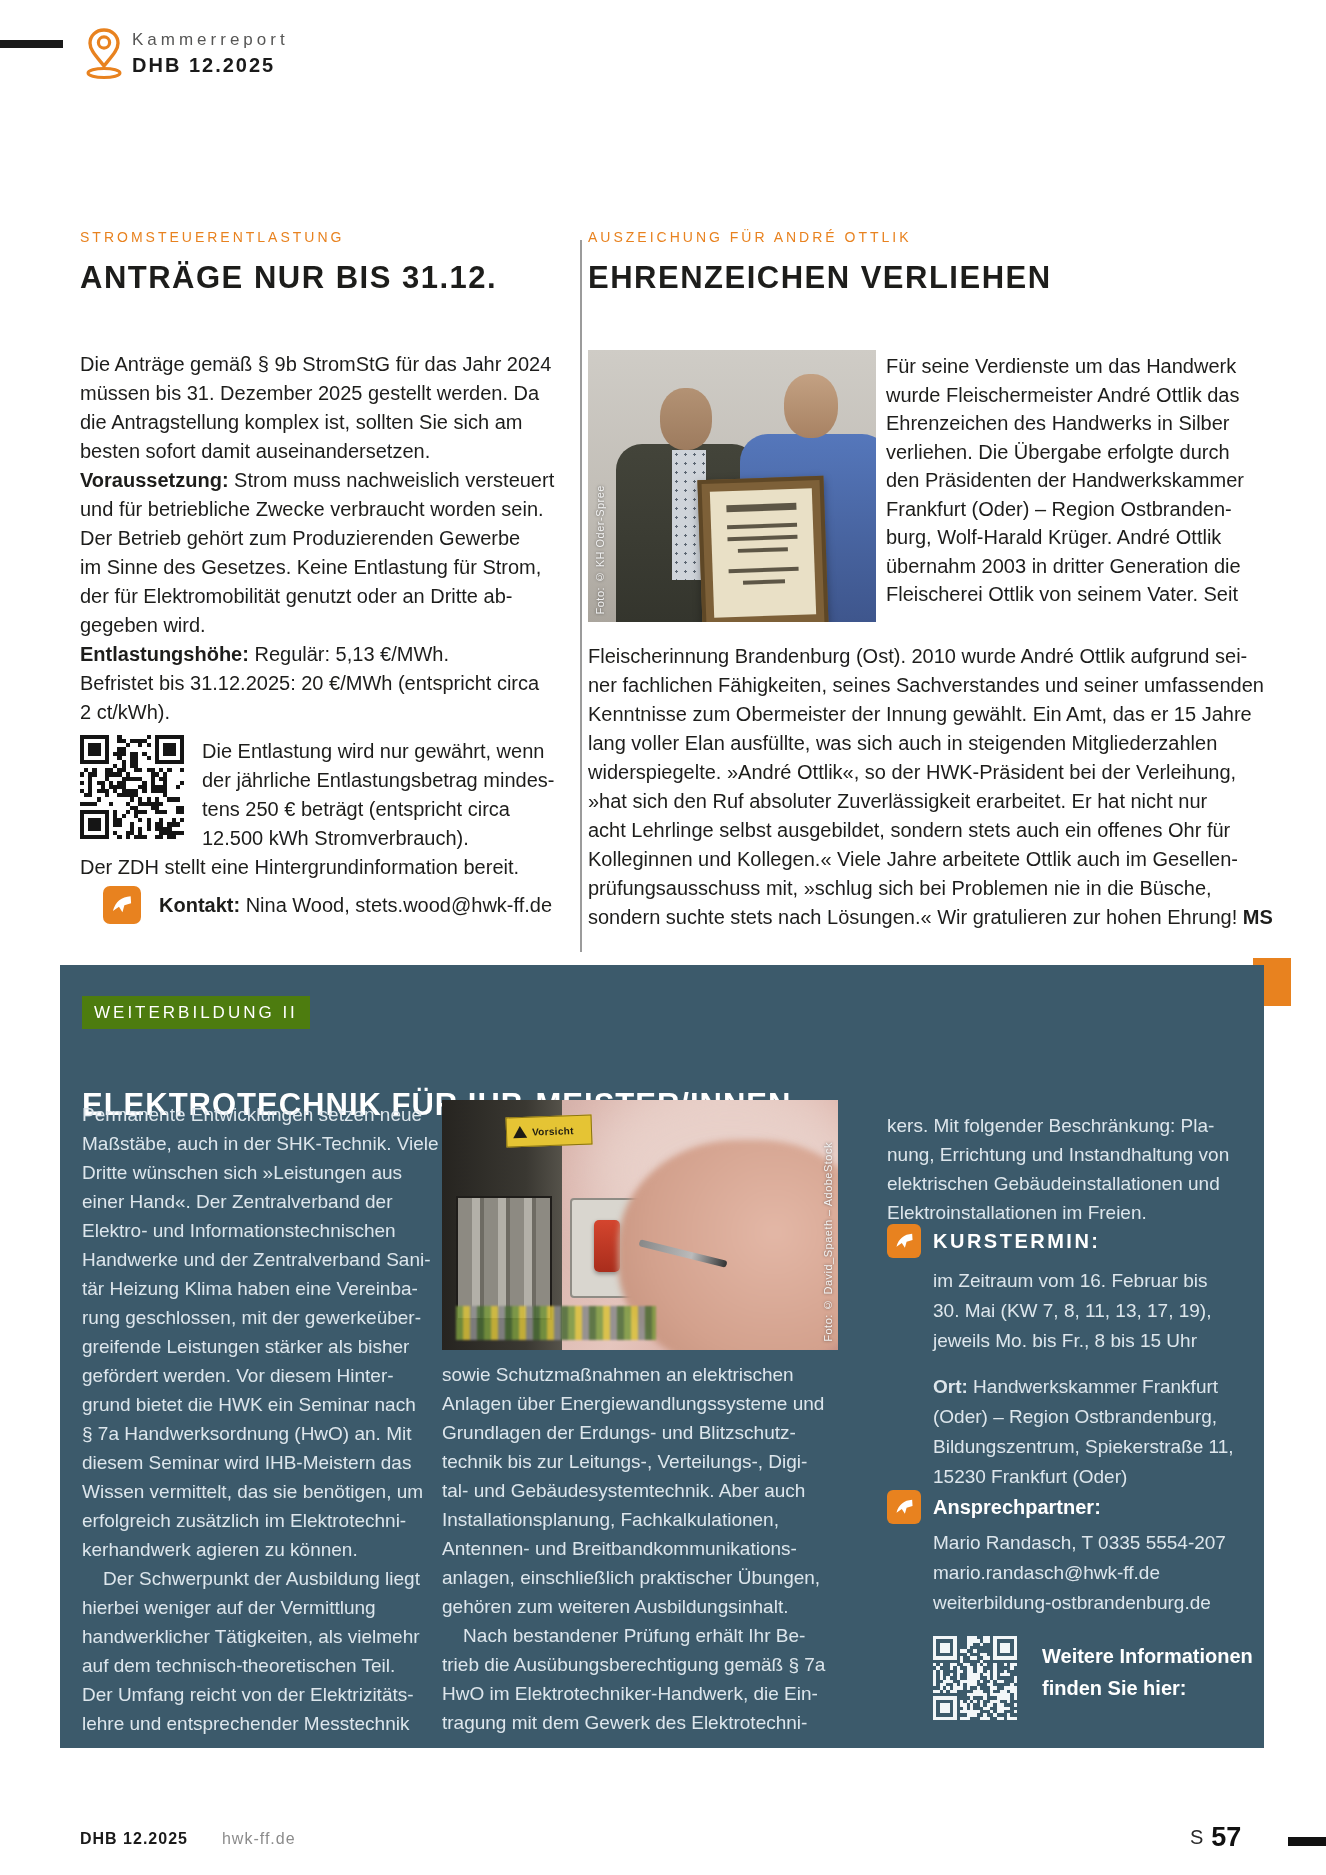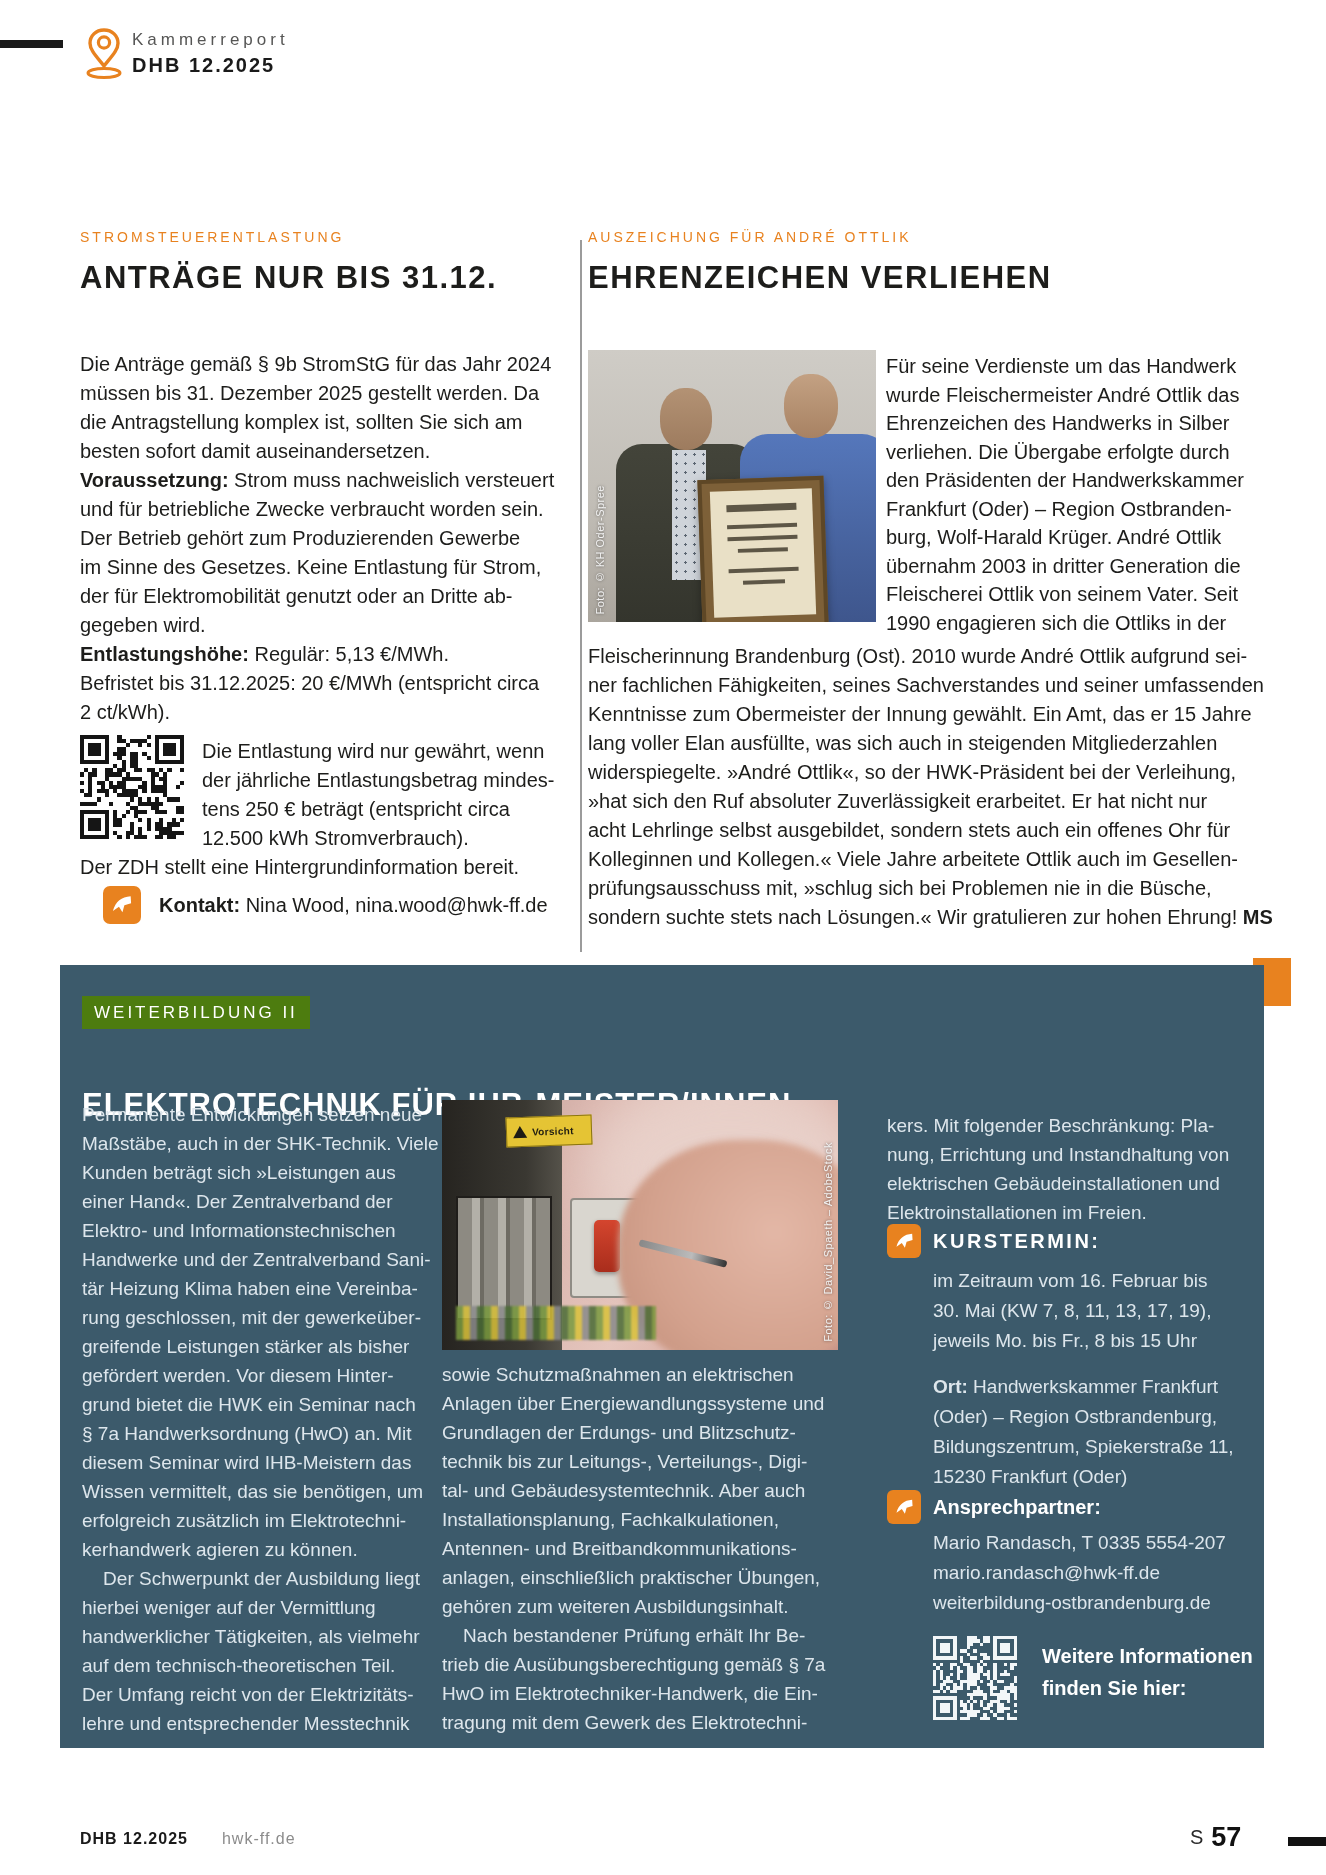--- a/index.html
+++ b/index.html
@@ -427,21 +427,21 @@
       <div class="ln"><span>Der ZDH stellt eine Hintergrundinformation bereit.</span></div>
     </div>
 
   <div class="abs contact-row" style="left:103px;top:886px;">
     <span class="link-icon">
       <svg viewBox="0 0 24 24">
           <path d="M20 4 C11.5 4.6 6 9 3.6 17.5 L9.2 13.6 L12.4 18.6 L14.2 12.2 L20.4 10.4 Z"></path>
         </svg>
     </span>
     <span class="body-lines">
-        <div class="ln"><strong>Kontakt:</strong><span> Nina Wood, nina.wood@hwk-ff.de</span></div>
+        <div class="ln"><strong>Kontakt:</strong><span> Nina Wood, stets.wood@hwk-ff.de</span></div>
       </span>
   </div>
 
   <div class="abs divider"></div>
 
   <div class="abs kicker" style="left:588px;top:229px;">AUSZEICHUNG FÜR ANDRÉ OTTLIK</div>
   <div class="abs headline" style="left:588px;top:260px;">EHRENZEICHEN VERLIEHEN</div>
 
   <div class="abs photo award-photo" style="left:588px;top:350px;width:288px;height:272px;">
     <div class="man1-body"></div>
@@ -466,21 +466,20 @@
   <div class="abs body-lines" style="left:886px;top:352px;line-height:28.5px;">
       <div class="ln"><span>Für seine Verdienste um das Handwerk</span></div>
       <div class="ln"><span>wurde Fleischermeister André Ottlik das</span></div>
       <div class="ln"><span>Ehrenzeichen des Handwerks in Silber</span></div>
       <div class="ln"><span>verliehen. Die Übergabe erfolgte durch</span></div>
       <div class="ln"><span>den Präsidenten der Handwerkskammer</span></div>
       <div class="ln"><span>Frankfurt (Oder) – Region Ostbranden-</span></div>
       <div class="ln"><span>burg, Wolf-Harald Krüger. André Ottlik</span></div>
       <div class="ln"><span>übernahm 2003 in dritter Generation die</span></div>
       <div class="ln"><span>Fleischerei Ottlik von seinem Vater. Seit</span></div>
-      <div class="ln"><span>1990 engagieren sich die Ottliks in der</span></div>
     </div>
   <div class="abs body-lines" style="left:588px;top:642px;">
       <div class="ln"><span>Fleischerinnung Brandenburg (Ost). 2010 wurde André Ottlik aufgrund sei-</span></div>
       <div class="ln"><span>ner fachlichen Fähigkeiten, seines Sachverstandes und seiner umfassenden</span></div>
       <div class="ln"><span>Kenntnisse zum Obermeister der Innung gewählt. Ein Amt, das er 15 Jahre</span></div>
       <div class="ln"><span>lang voller Elan ausfüllte, was sich auch in steigenden Mitgliederzahlen</span></div>
       <div class="ln"><span>widerspiegelte. »André Ottlik«, so der HWK-Präsident bei der Verleihung,</span></div>
       <div class="ln"><span>»hat sich den Ruf absoluter Zuverlässigkeit erarbeitet. Er hat nicht nur</span></div>
       <div class="ln"><span>acht Lehrlinge selbst ausgebildet, sondern stets auch ein offenes Ohr für</span></div>
       <div class="ln"><span>Kolleginnen und Kollegen.« Viele Jahre arbeitete Ottlik auch im Gesellen-</span></div>
@@ -490,21 +489,21 @@
 
   <div class="abs orange-tab"></div>
 
   <div class="abs course-box"></div>
   <div class="abs box-label">WEITERBILDUNG II</div>
   <div class="abs box-headline">ELEKTROTECHNIK FÜR IHB-MEISTER/INNEN</div>
 
   <div class="abs box-lines" style="left:82px;top:1100px;">
       <div class="ln"><span>Permanente Entwicklungen setzen neue</span></div>
       <div class="ln"><span>Maßstäbe, auch in der SHK-Technik. Viele</span></div>
-      <div class="ln"><span>Kunden beträgt sich »Leistungen aus</span></div>
+      <div class="ln"><span>Dritte wünschen sich »Leistungen aus</span></div>
       <div class="ln"><span>einer Hand«. Der Zentralverband der</span></div>
       <div class="ln"><span>Elektro- und Informationstechnischen</span></div>
       <div class="ln"><span>Handwerke und der Zentralverband Sani-</span></div>
       <div class="ln"><span>tär Heizung Klima haben eine Vereinba-</span></div>
       <div class="ln"><span>rung geschlossen, mit der gewerkeüber-</span></div>
       <div class="ln"><span>greifende Leistungen stärker als bisher</span></div>
       <div class="ln"><span>gefördert werden. Vor diesem Hinter-</span></div>
       <div class="ln"><span>grund bietet die HWK ein Seminar nach</span></div>
       <div class="ln"><span>§ 7a Handwerksordnung (HwO) an. Mit</span></div>
       <div class="ln"><span>diesem Seminar wird IHB-Meistern das</span></div>

